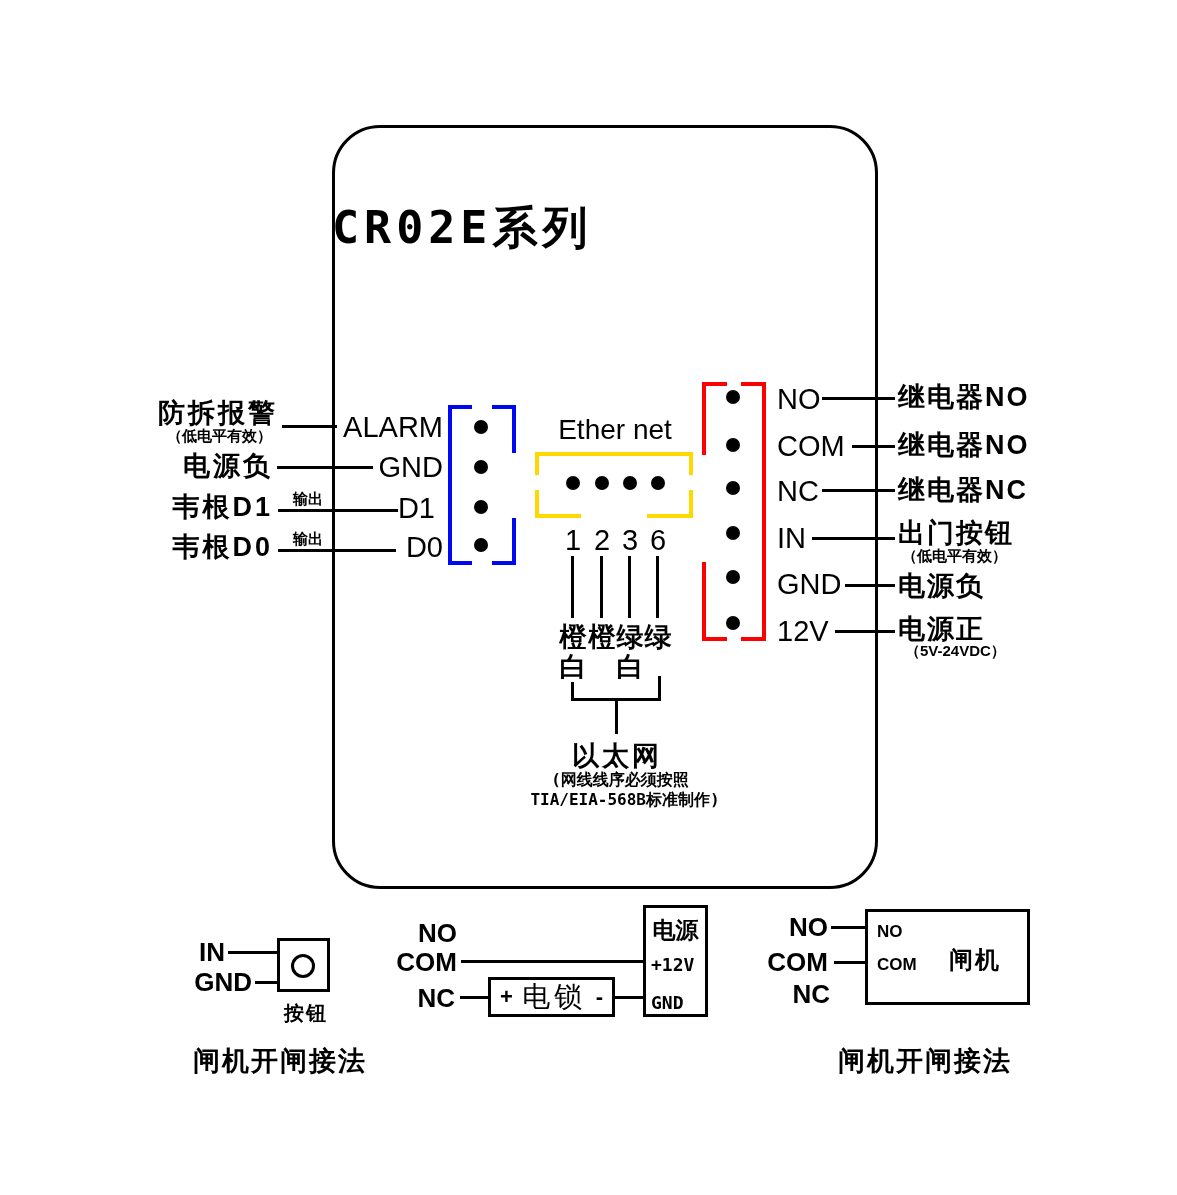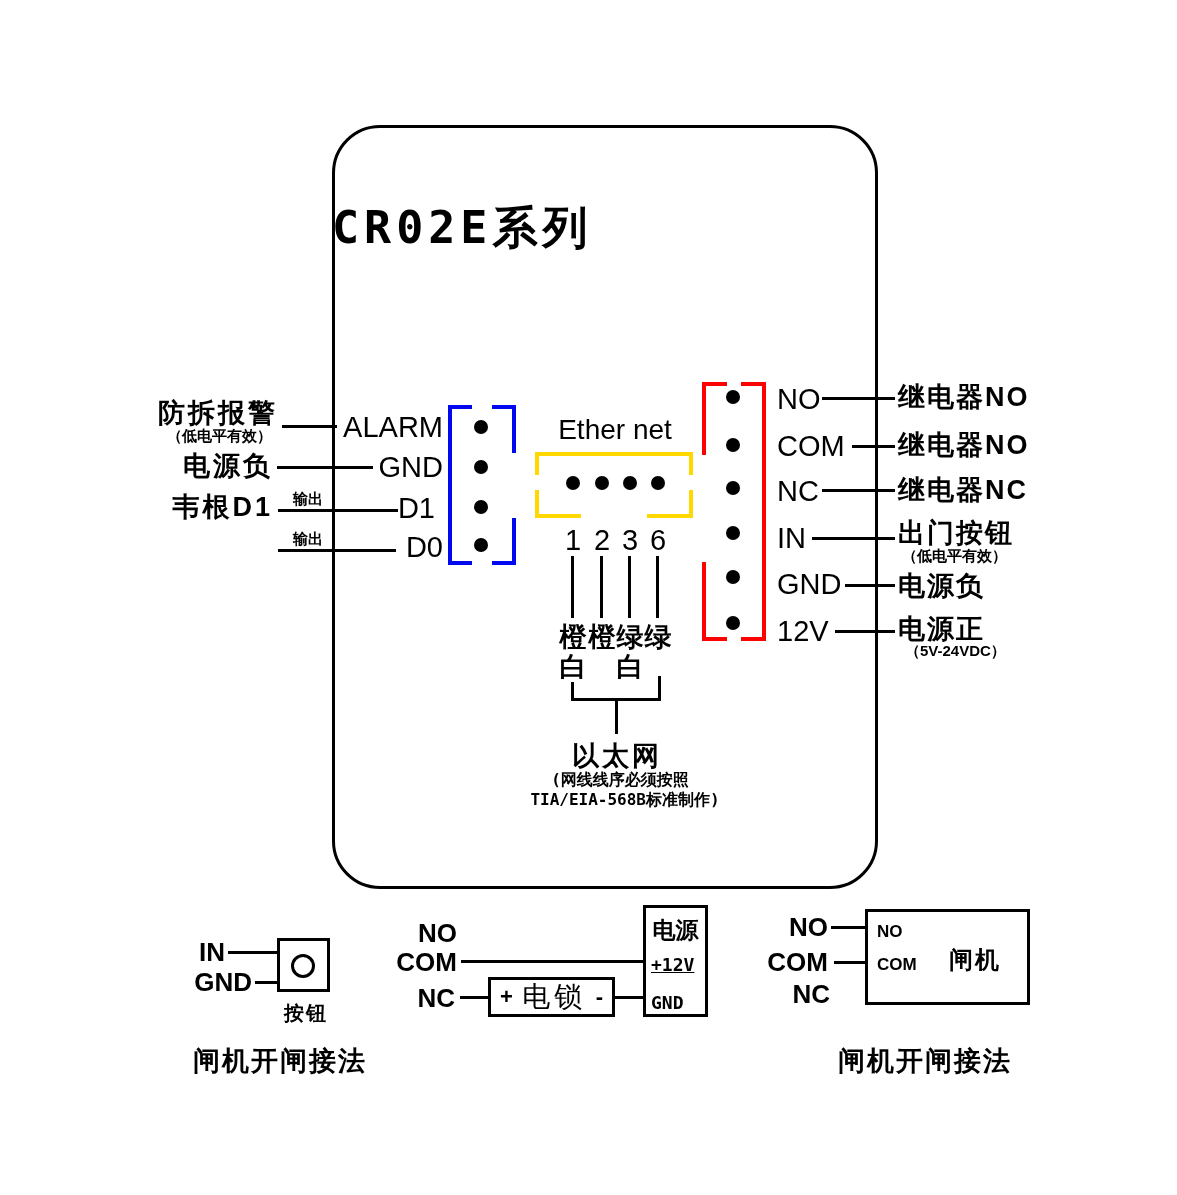--- a/index.html
+++ b/index.html
@@ -40,20 +40,21 @@
 
 <div class="stage">
 
   <div class="device"></div>
   <div class="title">CR02E系列</div>
 
   <div class="abs lbl-big cjk r" style="left:20px;top:399px;width:258px;">防拆报警</div>
   <div class="abs lbl-sm r" style="left:20px;top:428px;width:252px;">（低电平有效）</div>
   <div class="abs lbl-big cjk r" style="left:20px;top:452px;width:253px;">电源负</div>
   <div class="abs lbl-big cjk r" style="left:20px;top:493px;width:253px;">韦根D1</div>
+  <div class="abs lbl-big cjk r" style="left:20px;top:533px;width:253px;">韦根D0</div>
   <div class="abs lbl-sm c" style="left:288px;top:491px;width:40px;">输出</div>
   <div class="abs lbl-sm c" style="left:288px;top:531px;width:40px;">输出</div>
 
   <div class="hline" style="left:282px;top:425px;width:55px;"></div>
   <div class="hline" style="left:277px;top:466px;width:96px;"></div>
   <div class="hline" style="left:278px;top:509px;width:120px;"></div>
   <div class="hline" style="left:278px;top:549px;width:118px;"></div>
 
   <div class="abs lbl-pin r" style="left:333px;top:412px;width:110px;">ALARM</div>
   <div class="abs lbl-pin r" style="left:333px;top:452px;width:110px;">GND</div>
@@ -171,21 +172,21 @@
   <div class="hline" style="left:613px;top:996px;width:32px;"></div>
 
   <div class="box" style="left:488px;top:977px;width:127px;height:40px;display:flex;align-items:center;justify-content:space-between;padding:0 9px;">
     <span style="font-size:22px;font-weight:bold;">+</span>
     <span style="font-size:28px;font-weight:normal;letter-spacing:4px;">电锁</span>
     <span style="font-size:22px;font-weight:bold;">-</span>
   </div>
 
   <div class="box" style="left:643px;top:905px;width:65px;height:112px;">
     <div class="c" style="margin-top:7px;font-size:23px;font-weight:bold;">电源</div>
-    <div class="mono" style="margin:8px 0 0 5px;font-size:18px;font-weight:bold;text-decoration:underline;">+12V</div>
+    <div class="mono" style="margin:8px 0 0 5px;font-size:18px;font-weight:bold;">+12V</div>
     <div class="mono" style="margin:17px 0 0 5px;font-size:18px;font-weight:bold;">GND</div>
   </div>
 
   <div class="abs lbl-mid r" style="left:750px;top:913px;width:78px;">NO</div>
   <div class="abs lbl-mid r" style="left:750px;top:948px;width:78px;">COM</div>
   <div class="abs lbl-mid r" style="left:752px;top:980px;width:78px;">NC</div>
   <div class="hline" style="left:831px;top:926px;width:36px;"></div>
   <div class="hline" style="left:834px;top:961px;width:33px;"></div>
 
   <div class="box" style="left:865px;top:909px;width:165px;height:96px;">

